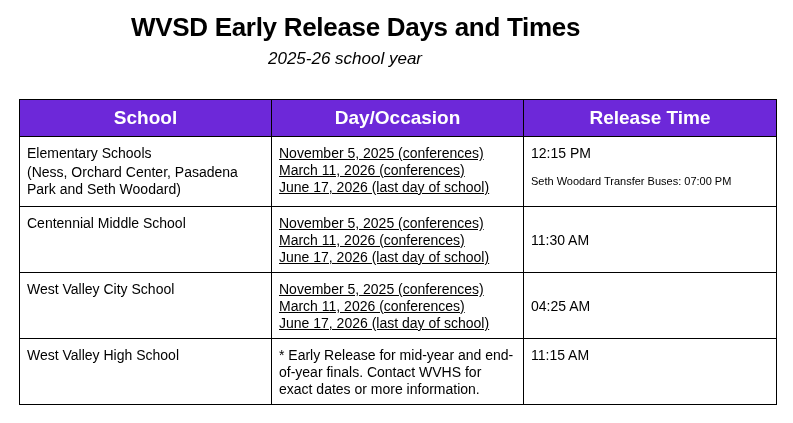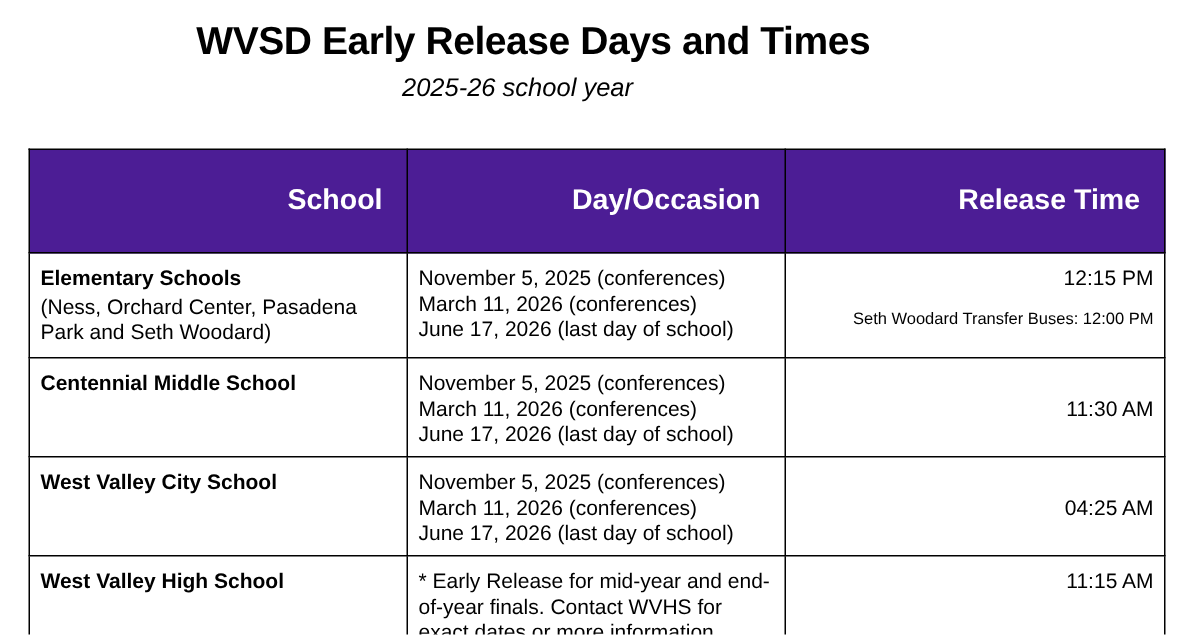--- a/index.html
+++ b/index.html
@@ -40,57 +40,57 @@
       left: 19px;
       width: 757px;
       border-collapse: collapse;
       table-layout: fixed;
     }
     table.schedule th, table.schedule td {
       border: 1.5px solid #000000;
       vertical-align: top;
     }
     table.schedule th {
-      background: #4c1d95;
+      background: #6d28d9;
       color: #ffffff;
       font-size: 19px;
       font-weight: bold;
       height: 36px;
-      padding: 16px;
-      text-align: right;
+      padding: 0;
+      text-align: center;
       vertical-align: middle;
     }
     col.c1 { width: 252px; }
     col.c2 { width: 252px; }
     col.c3 { width: 253px; }
     td {
       font-size: 14px;
       line-height: 17px;
       padding: 8px 7px 6px 7px;
     }
     td.school-cell .name {
-      font-weight: bold;
+      font-weight: normal;
       display: block;
     }
     td.school-cell .note {
       display: block;
       margin-top: 2px;
     }
     td.time-cell {
-      text-align: right;
+      text-align: left;
     }
     td.time-cell.middle {
       vertical-align: middle;
     }
     .bus-note {
       display: block;
       font-size: 11px;
       margin-top: 11px;
     }
-    .date-line { display: block; }
+    .date-line { display: block; text-decoration: underline; }
     tr.r1 td { height: 55px; }
     tr.r2 td { height: 50px; }
     tr.r3 td { height: 51px; }
     tr.r4 td { height: 51px; }
   </style>
 </head>
 <body>
 
 <div class="title">WVSD Early Release Days and Times</div>
 <div class="subtitle">2025-26 school year</div>
@@ -114,21 +114,21 @@
         <span class="name">Elementary Schools</span>
         <span class="note">(Ness, Orchard Center, Pasadena Park and Seth Woodard)</span>
       </td>
       <td>
         <span class="date-line">November 5, 2025 (conferences)</span>
         <span class="date-line">March 11, 2026 (conferences)</span>
         <span class="date-line">June 17, 2026 (last day of school)</span>
       </td>
       <td class="time-cell">
         <span>12:15 PM</span>
-        <span class="bus-note">Seth Woodard Transfer Buses: 12:00 PM</span>
+        <span class="bus-note">Seth Woodard Transfer Buses: 07:00 PM</span>
       </td>
     </tr>
     <tr class="r2">
       <td class="school-cell">
         <span class="name">Centennial Middle School</span>
       </td>
       <td>
         <span class="date-line">November 5, 2025 (conferences)</span>
         <span class="date-line">March 11, 2026 (conferences)</span>
         <span class="date-line">June 17, 2026 (last day of school)</span>

